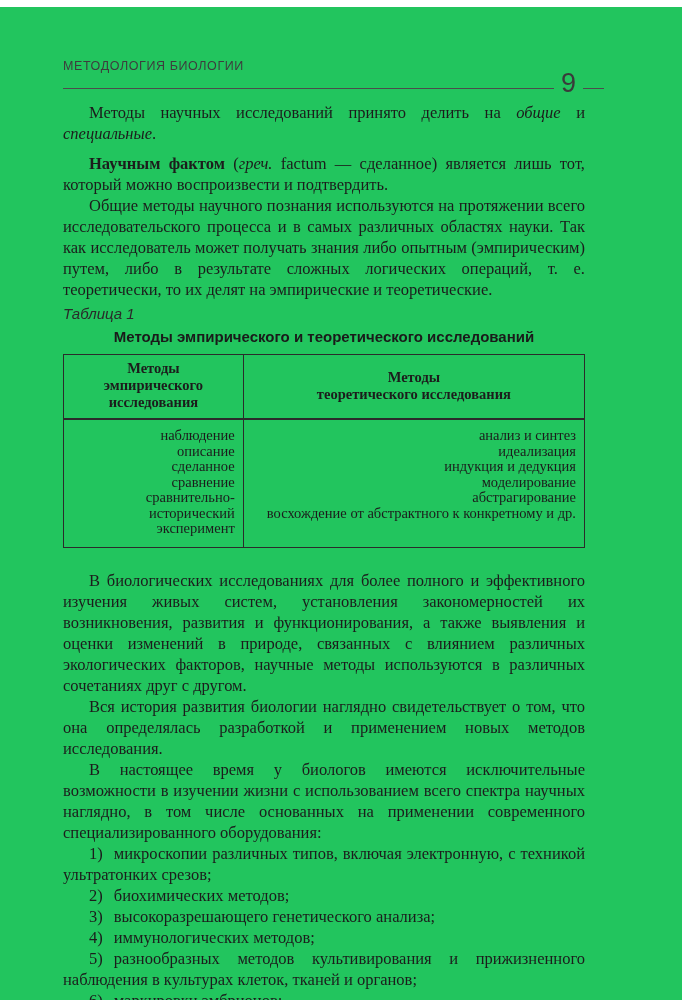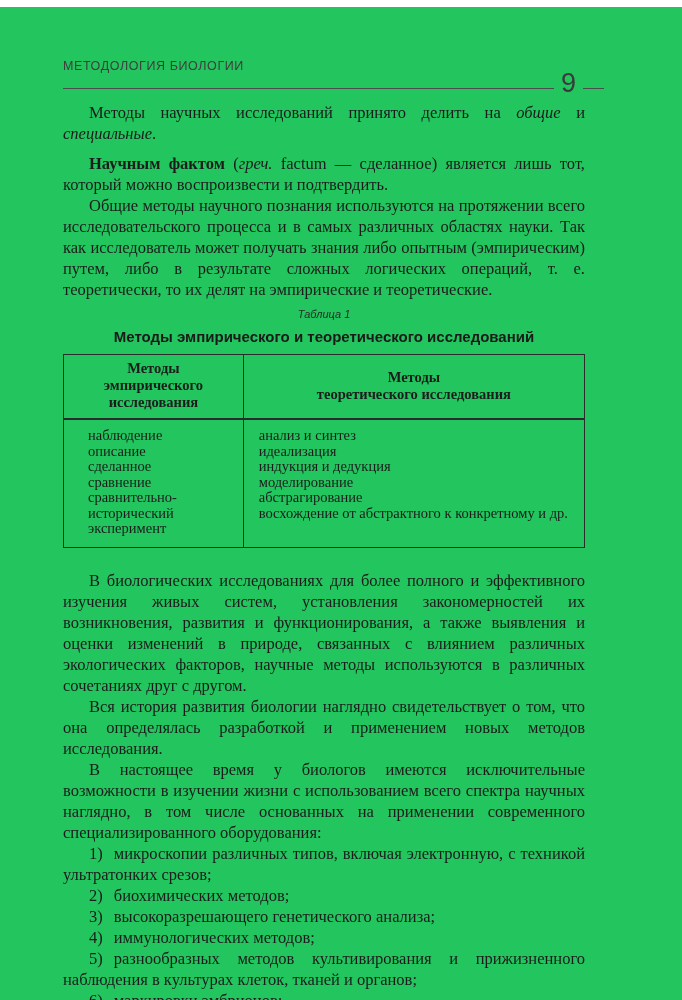--- a/index.html
+++ b/index.html
@@ -61,24 +61,24 @@
     margin: 0;
     text-indent: 26px;
     text-align: justify;
   }
   .para.first { margin-top: 9px; }
   .b { font-weight: bold; }
   .i { font-style: italic; }
   
   .table-caption {
     margin-top: 5px;
-    text-align: center;
+    text-align: left;
     font-family: "Liberation Sans", "DejaVu Sans", sans-serif;
     font-style: italic;
-    font-size: 11px;
+    font-size: 15px;
     line-height: 18px;
     color: #2a2a2a;
   }
   .table-title {
     margin-top: 4px;
     text-align: center;
     font-family: "Liberation Sans", "DejaVu Sans", sans-serif;
     font-weight: bold;
     font-size: 15px;
     line-height: 19px;
@@ -104,21 +104,21 @@
     white-space: pre-line;
     border-bottom-width: 2.5px;
   }
   table.methods td {
     vertical-align: top;
     font-size: 14.5px;
     line-height: 15.5px;
     padding: 8px 8px 10px 15px;
   }
   table.methods td.col-empirical { width: 34.5%; padding-left: 24px; }
-  .cell-line { margin: 0; }
+  .cell-line { margin: 0; text-align: right; }
   
   .para.after-table { margin-top: 22px; }
   .list-para { margin: 0; text-indent: 26px; text-align: justify; }
   .list-num { margin-right: 11px; }
 </style>
 </head>
 <body>
 
 <div class="page">
 

